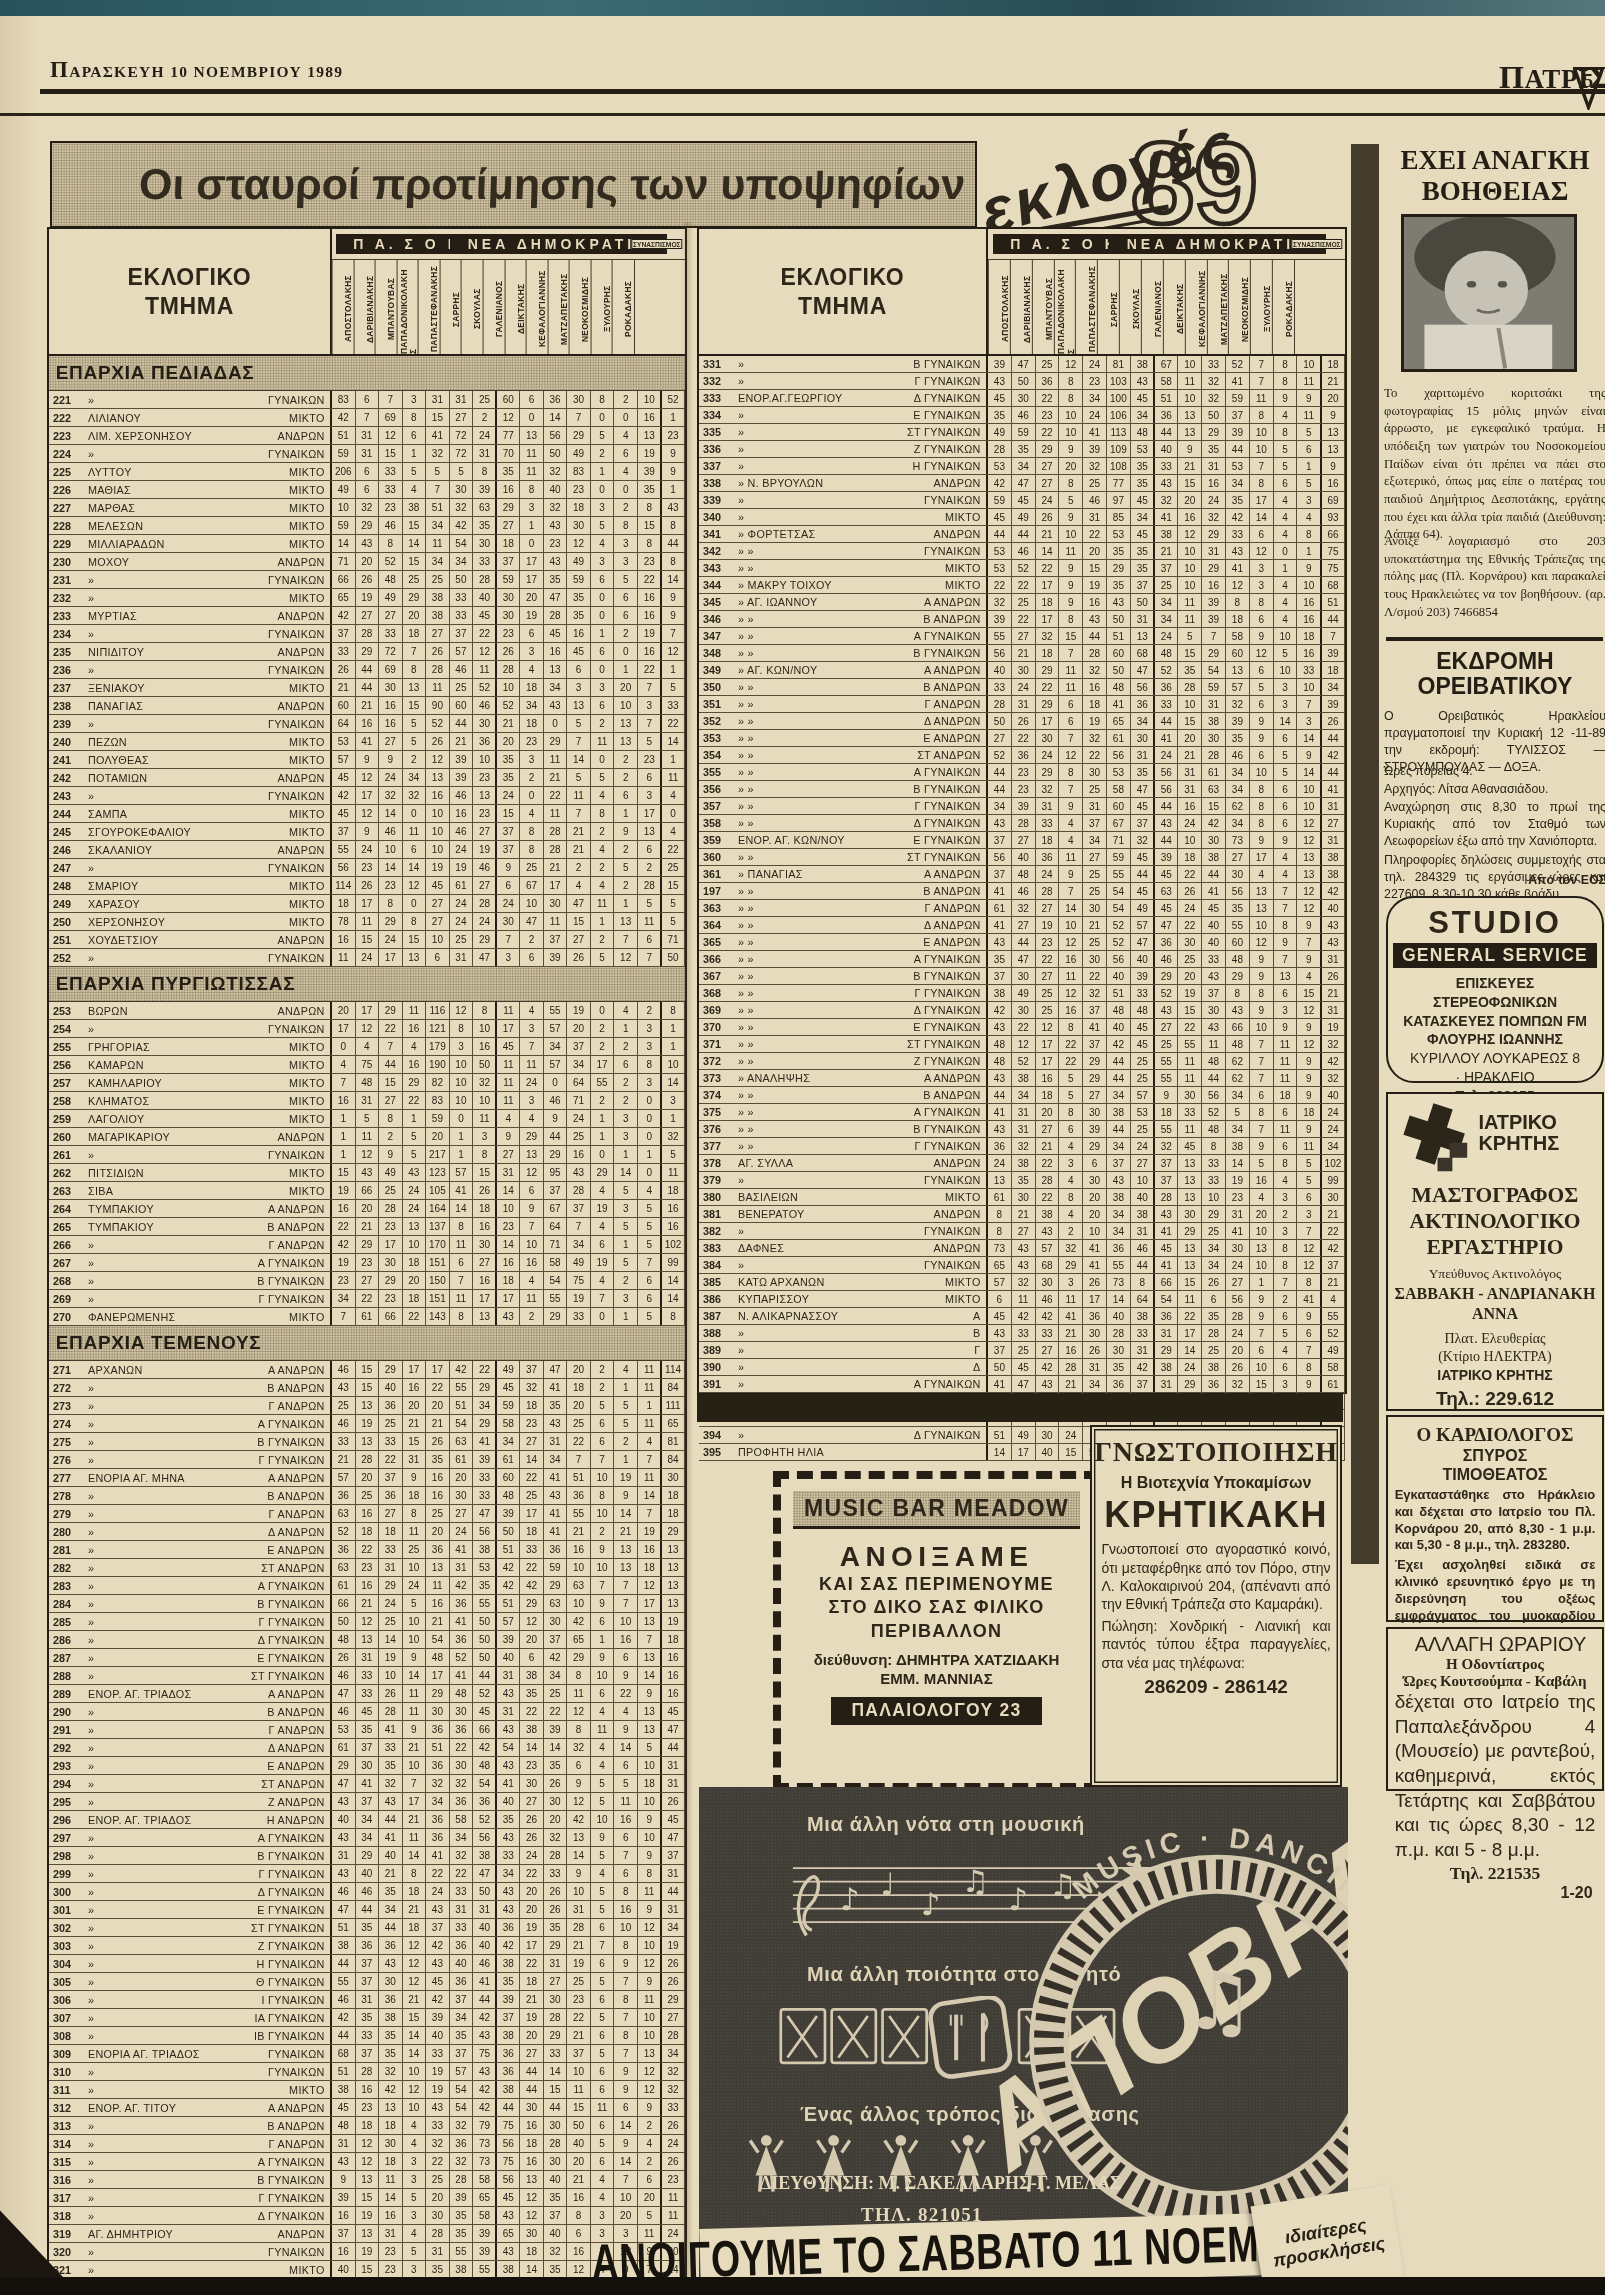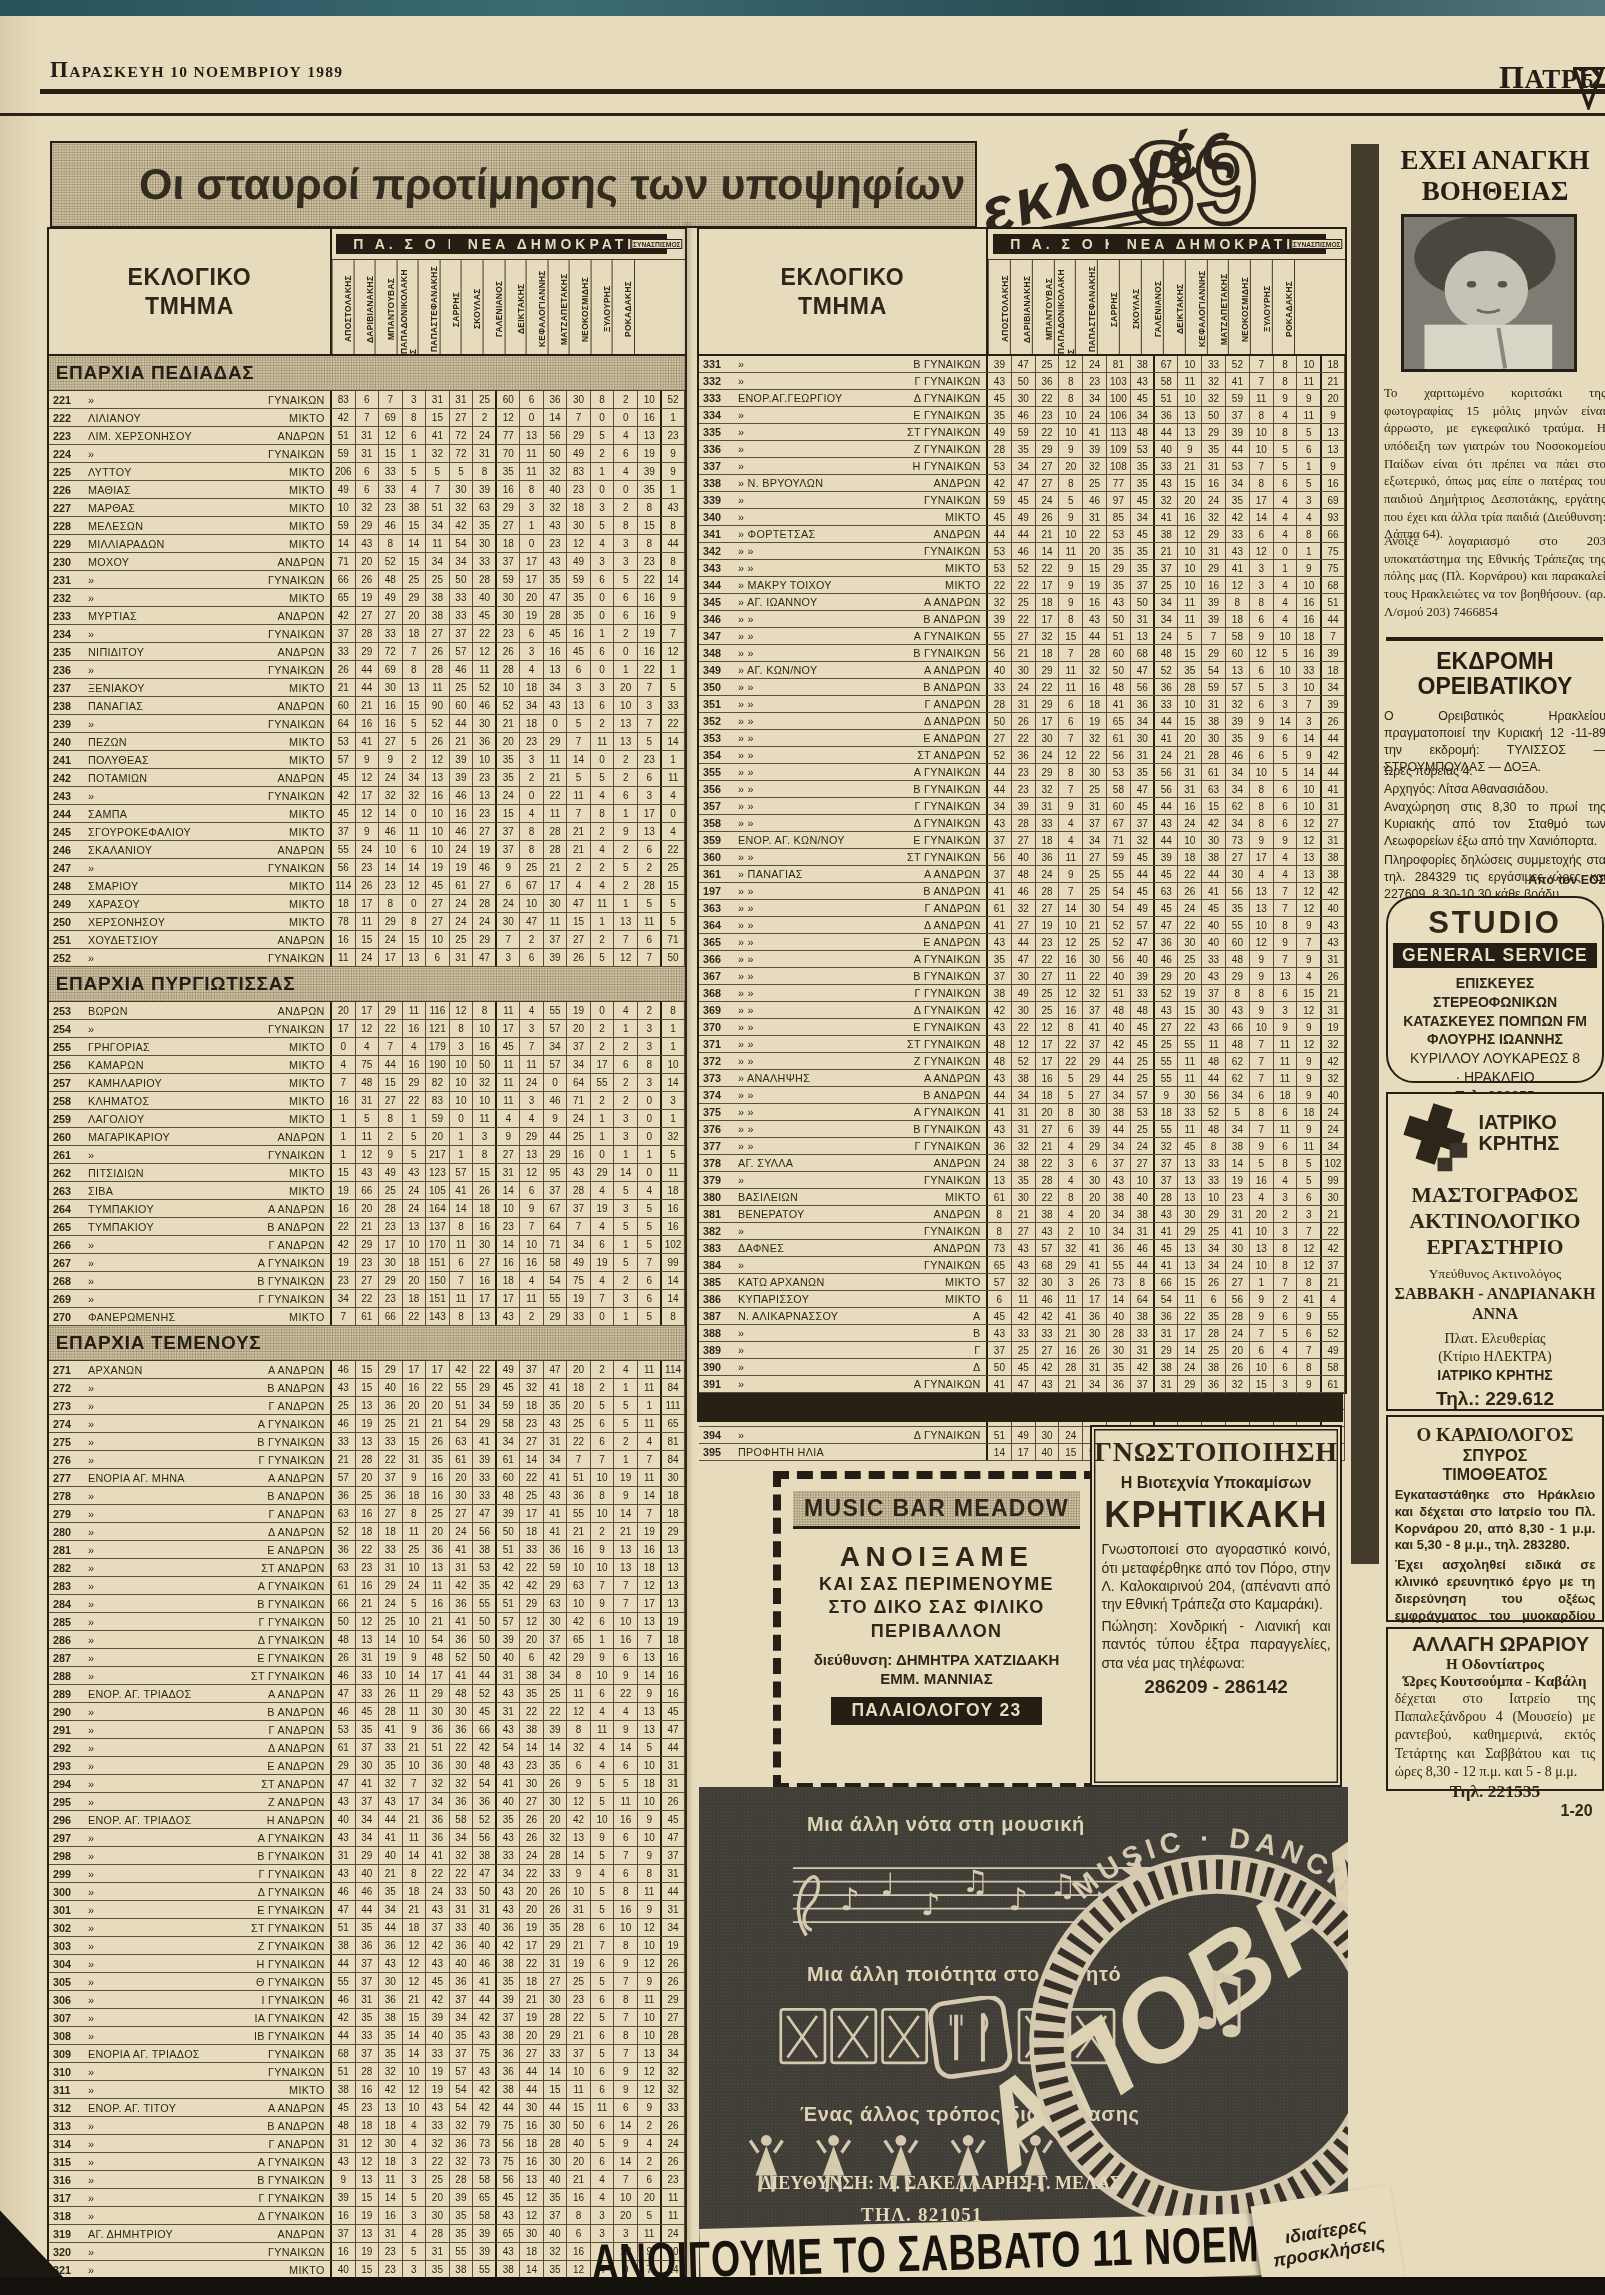--- a/index.html
+++ b/index.html
@@ -43,23 +43,23 @@
   .iatriko-sub{font-family:"Liberation Serif",serif;font-size:13.5px;margin-top:5.4px;}
   .iatriko-doc{font-family:"Liberation Serif",serif;font-weight:bold;font-size:16px;margin-top:2.7px;line-height:1.25;}
   .iatriko-adr{font-family:"Liberation Serif",serif;font-size:14px;margin-top:5.4px;line-height:1.3;}
   .iatriko-tel{font-weight:bold;font-size:19px;margin-top:4px;}
   .cardio{left:1386px;top:1415px;width:214px;height:203px;}
   .cardio-t{font-family:"Liberation Serif",serif;font-weight:bold;font-size:19px;text-align:center;margin-top:6.7px;}
   .cardio-n{font-weight:bold;font-size:16px;text-align:center;line-height:1.2;}
   .cardio-p{font-weight:bold;font-size:13px;line-height:1.3;text-align:justify;padding:2.7px 6.7px 0 6.7px;}
   .note-right{text-align:right;font-weight:bold;font-size:16px;padding-right:9.4px;}
   .dentist{left:1386px;top:1627px;width:214px;height:160px;}
-  .dent-t{font-weight:bold;font-size:20px;text-align:center;margin-top:4px;margin-left:11px;}
+  .dent-t{font-weight:normal;font-size:20px;text-align:center;margin-top:4px;margin-left:11px;}
   .dent-s{font-family:"Liberation Serif",serif;font-weight:bold;font-size:15px;text-align:center;}
-  .dent-p{font-family:Liberation Serif, serif;font-size:14px;line-height:1.3;text-align:justify;padding:0 6.7px;}
+  .dent-p{font-family:Liberation Sans, sans-serif;font-size:19px;line-height:1.3;text-align:justify;padding:0 6.7px;}
   .dent-tel{font-family:"Liberation Serif",serif;font-weight:bold;font-size:17.5px;text-align:center;}
   
   .etable{position:absolute;border:2.7px solid #241e14;background:#e7dbbd;}
   #ltable{left:47px;top:227px;width:636px;height:2054px;}
   #rtable{left:697px;top:227px;width:646px;height:1163px;}
   .thead{display:grid;grid-template-rows:31px 94px;border-bottom:2px solid #241e14;}
   #ltable .thead{grid-template-columns:283px repeat(15,1fr);}
   #rtable .thead{grid-template-columns:289px repeat(15,1fr);}
   .corner{grid-row:1/3;grid-column:1;border-right:2px solid #241e14;display:flex;align-items:center;justify-content:center;
           font-weight:bold;font-size:23px;text-align:center;line-height:1.25;letter-spacing:0.7px;color:#2e2719;}

